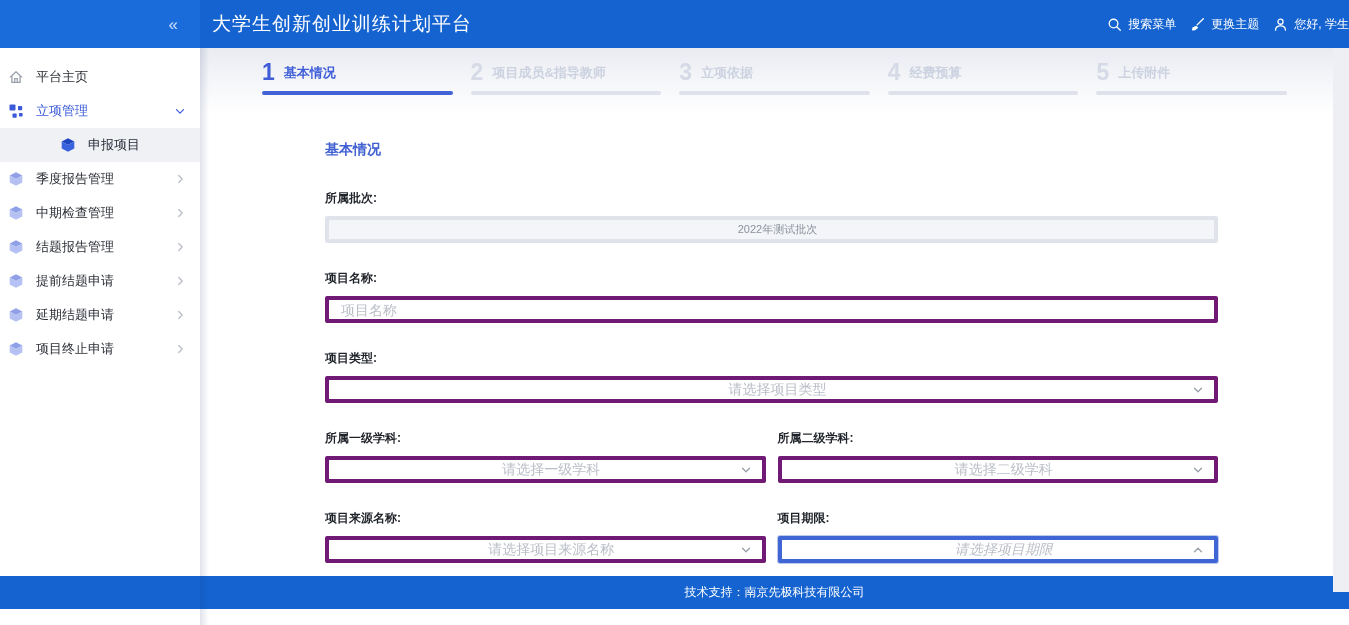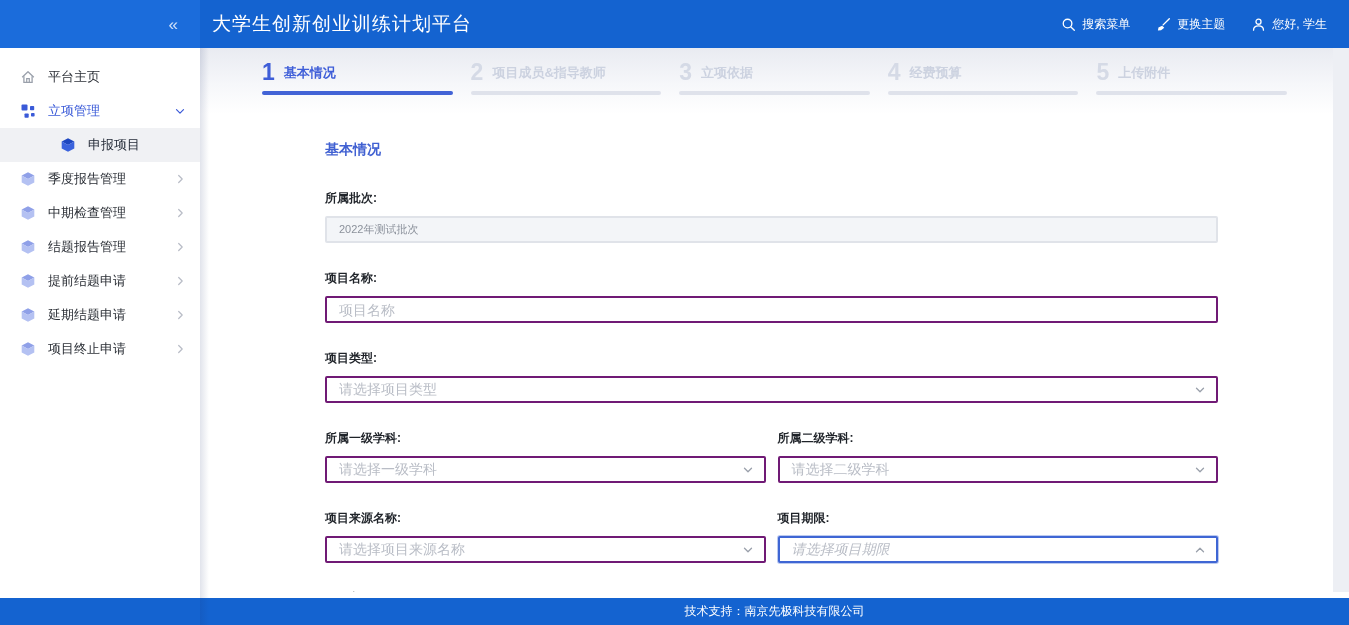--- a/index.html
+++ b/index.html
@@ -4,29 +4,29 @@
 <style>
   * { margin:0; padding:0; box-sizing:border-box; }
   html,body { width:1349px; height:625px; font-family:"Liberation Sans","DejaVu Sans",sans-serif; background:#fff; overflow:hidden; }
   .app { position:relative; width:1349px; height:625px; overflow:hidden; background:#fff; }
 
   
   .header { position:absolute; top:0; left:0; right:0; height:48px; background:#1463d0; z-index:40; display:flex; align-items:center; }
   .header-logo { width:200px; height:48px; background:#1b6cdb; display:flex; align-items:center; justify-content:flex-end; padding-right:22px; flex:0 0 200px; }
   .collapse { color:#cfe0f8; font-size:17px; cursor:pointer; line-height:1; }
   .header-title { color:#ffffff; font-size:19px; font-weight:500; margin-left:12px; letter-spacing:1px; flex:1 1 auto; white-space:nowrap; }
-  .header-actions { display:flex; align-items:center; gap:26px; padding-right:22px; }
+  .header-actions { display:flex; align-items:center; gap:14px; }
   .h-action { display:flex; align-items:center; gap:6px; color:#ffffff; font-size:12px; cursor:pointer; white-space:nowrap; }
   .h-action svg { display:block; }
 
   
   .sidebar { position:absolute; top:48px; left:0; width:200px; bottom:33px; background:#ffffff; z-index:10; padding-top:12px; }
   .edge-shadow { position:absolute; left:200px; top:48px; bottom:0; width:9px; z-index:35; pointer-events:none;
                  background:linear-gradient(90deg, rgba(25,45,105,0.13), rgba(25,45,105,0)); }
-  .s-item { position:relative; height:34px; display:flex; align-items:center; padding-left:20px; cursor:pointer; color:#2b2f36; font-size:13px; }
+  .s-item { position:relative; height:34px; display:flex; align-items:center; padding-left:8px; cursor:pointer; color:#2b2f36; font-size:13px; }
   .s-item .icon { width:16px; height:16px; margin-right:12px; flex:0 0 16px; }
   .s-item .chev { position:absolute; right:13px; top:50%; margin-top:-7px; width:14px; height:14px; }
   .s-item.active-parent { color:#3a5ad8; }
   .s-sub { padding-left:60px; background:#f0f1f4; color:#1f2633; }
 
   
   .main { position:absolute; top:48px; left:200px; right:0; bottom:33px; background:#ffffff; overflow:hidden; z-index:1; }
   .scrollbar { position:absolute; top:48px; right:0; bottom:33px; width:16px; background:#edeff4; z-index:25; }
 
   .stepper { height:66px; padding:13px 62px 0 62px; background:linear-gradient(180deg,#e9ebf1 0%, #f6f7fa 55%, #ffffff 100%); display:flex; gap:18px; }
@@ -38,33 +38,33 @@
   .step.active .step-num, .step.active .step-label { color:#3f5ed8; }
   .step.active .step-bar { background:#4263d6; }
   .step.idle .step-num { color:#d5dae6; }
   .step.idle .step-label { color:#ccd2e0; }
   .step.idle .step-bar { background:#dfe2eb; }
 
   .form { padding:27px 131px 0 125px; }
   .section-title { color:#4161d2; font-size:14px; font-weight:bold; margin-bottom:31px; }
   .field { margin-bottom:27px; }
   .field-label { display:block; font-size:12px; font-weight:bold; color:#1f2329; margin-bottom:9px; }
-  .control { position:relative; height:27px; border:2px solid #701a75; border-radius:2px; background:#fff; display:flex; align-items:center; }
+  .control { position:relative; height:27px; border:4px solid #701a75; border-radius:2px; background:#fff; display:flex; align-items:center;justify-content:center; }
   .control input { border:none; outline:none; background:transparent; width:100%; height:100%; padding:0 12px; font-size:14px; color:#333; font-family:inherit; }
   .control input::placeholder { color:#b9bdc6; opacity:1; }
   .control .ph { padding-left:12px; font-size:14px; color:#b9bdc6; }
   .control.disabled { background:#f3f5f8; border-color:#e0e3e9; }
   .control.disabled .val { padding-left:12px; font-size:11px; color:#8b919b; }
   .control.select { cursor:pointer; }
   .control.select .arrow { position:absolute; right:9px; top:50%; margin-top:-7px; width:14px; height:14px; }
   .control.focused { border-color:#3f66d4; box-shadow:0 0 0 1px rgba(63,102,212,0.35);font-style:italic; }
   .two-col { display:grid; grid-template-columns:1fr 1fr; column-gap:12px; }
 
   
-  .footer { position:absolute; left:0; right:0; bottom:0; height:27px; background:#1463d0; z-index:20; display:flex; align-items:center; }
+  .footer { position:absolute; left:0; right:0; bottom:16px; height:33px; background:#1463d0; z-index:20; display:flex; align-items:center; }
   .footer-text { width:100%; padding-left:200px; text-align:center; color:#ffffff; font-size:12px; }
 </style>
 </head>
 <body>
 
 <div class="app">
 
   <div class="header">
     <div class="header-logo">
       <span class="collapse">«</span>

